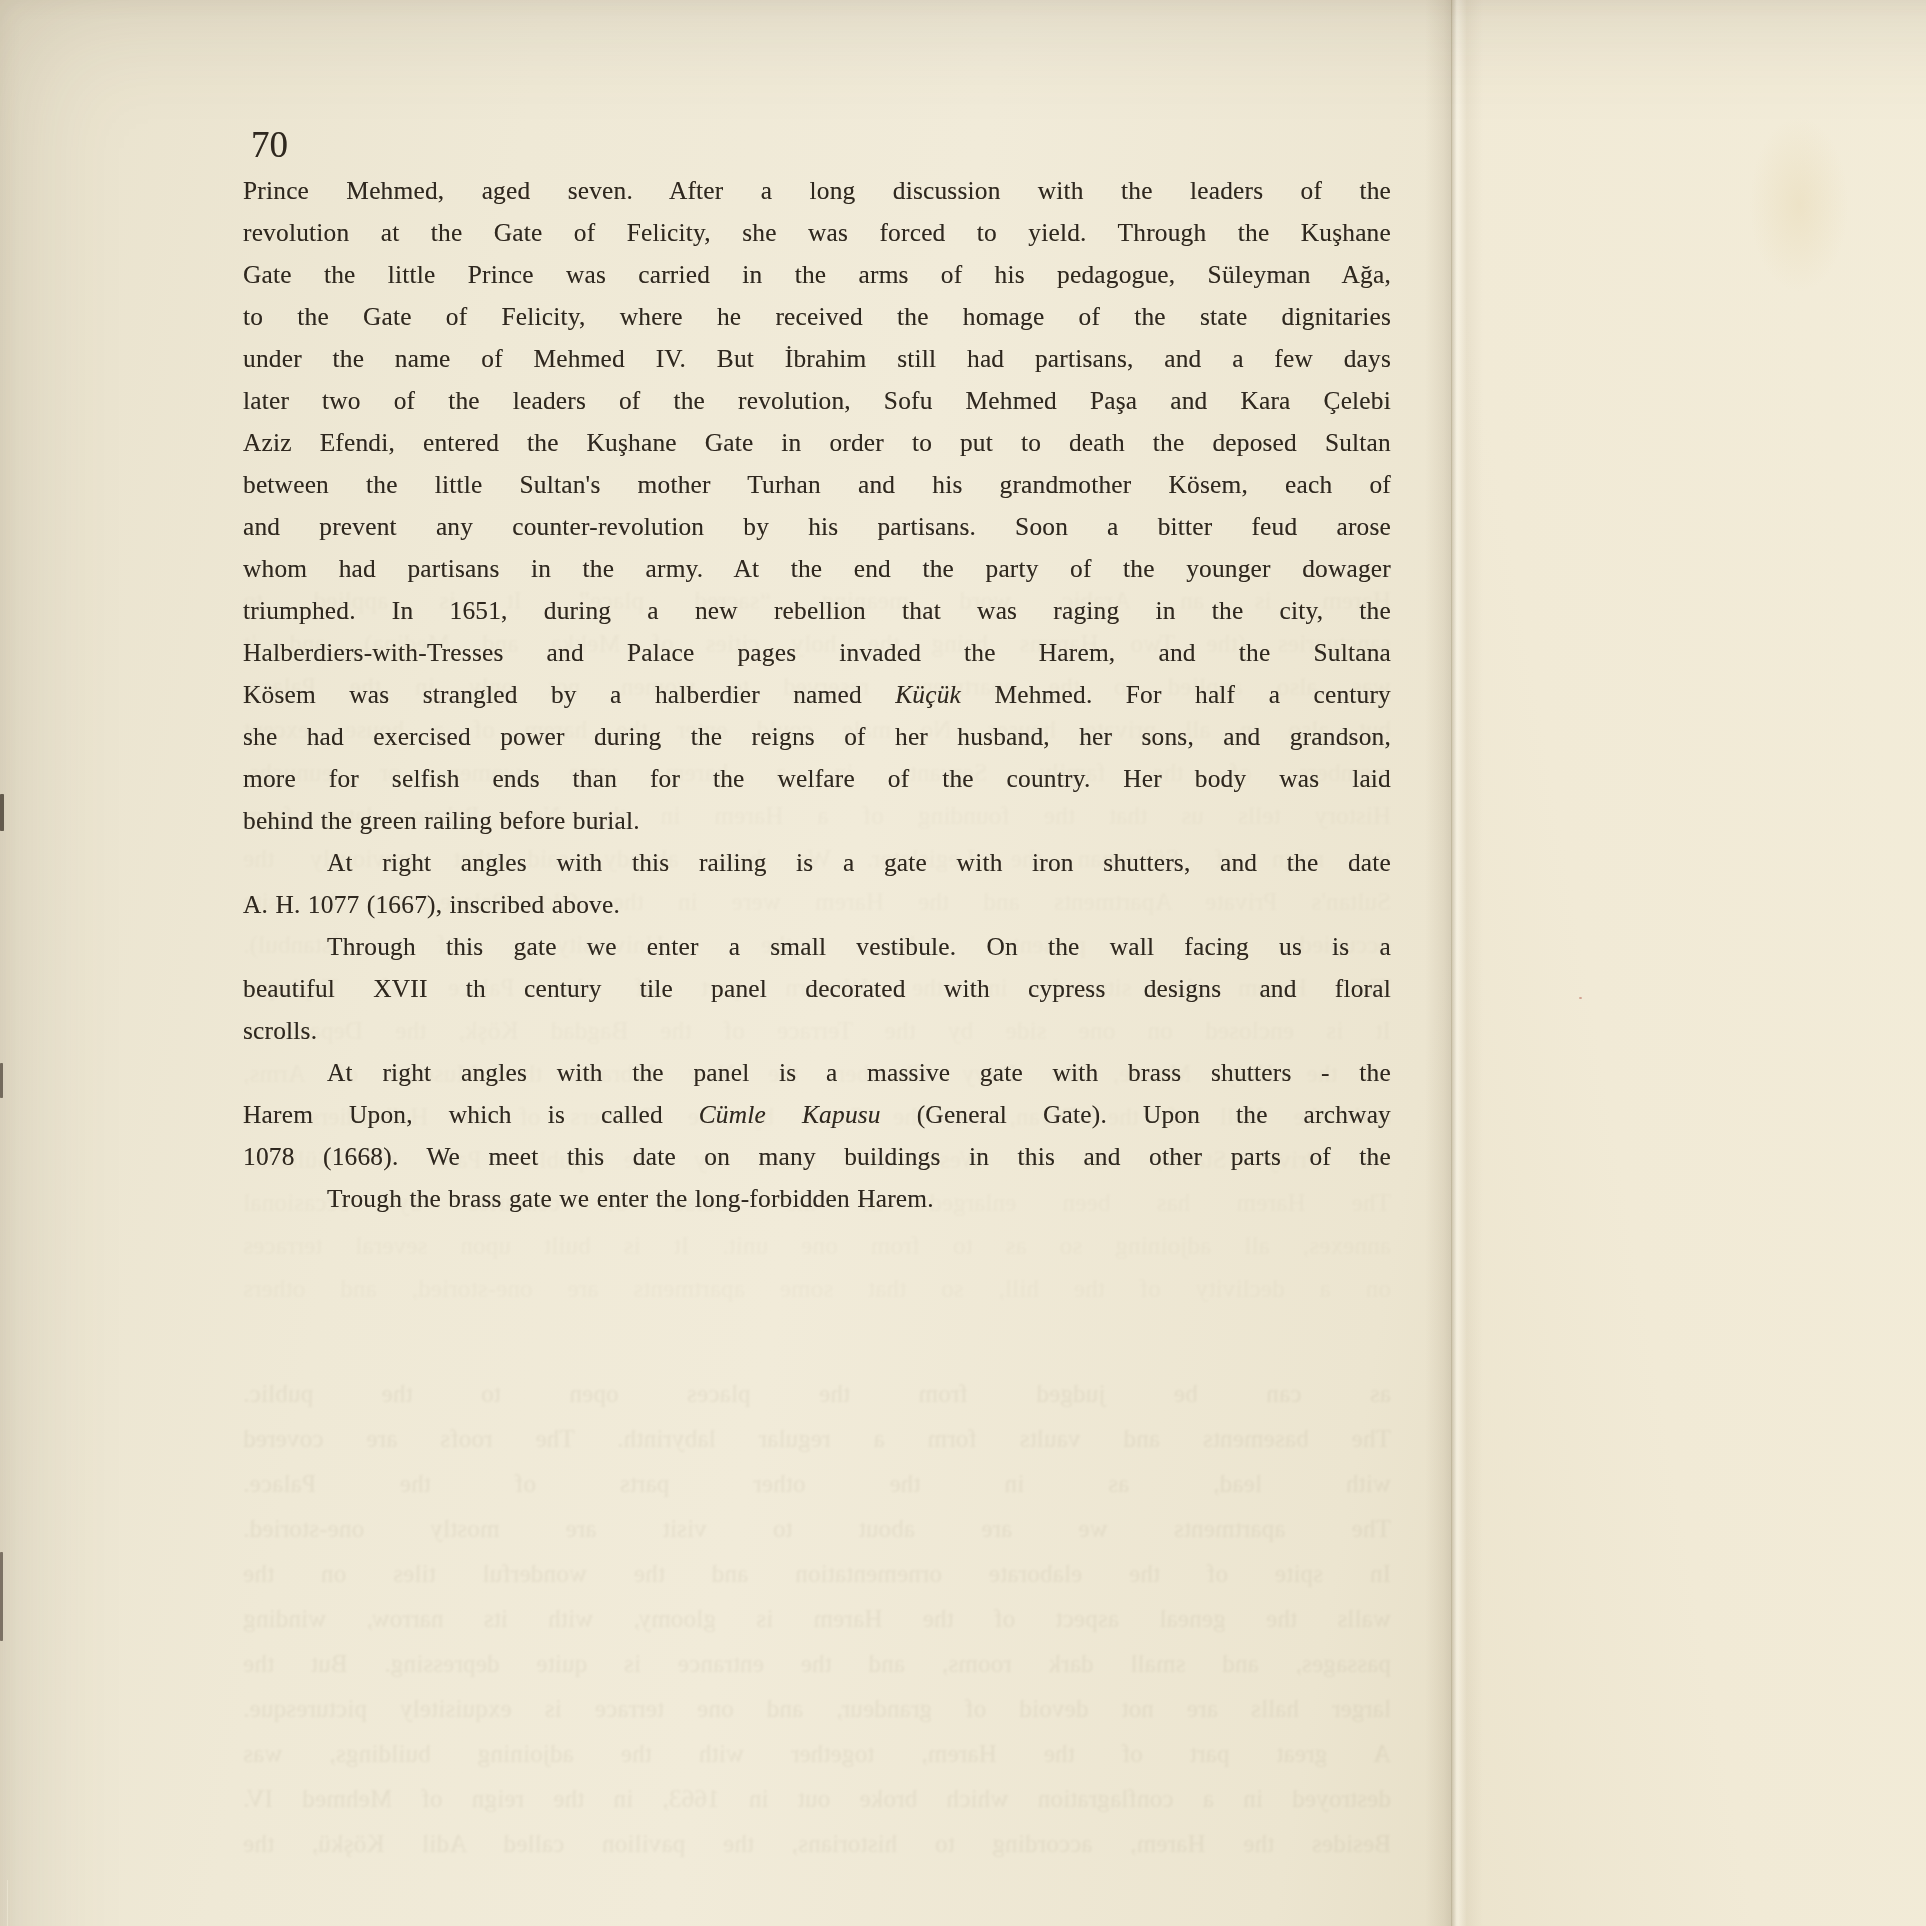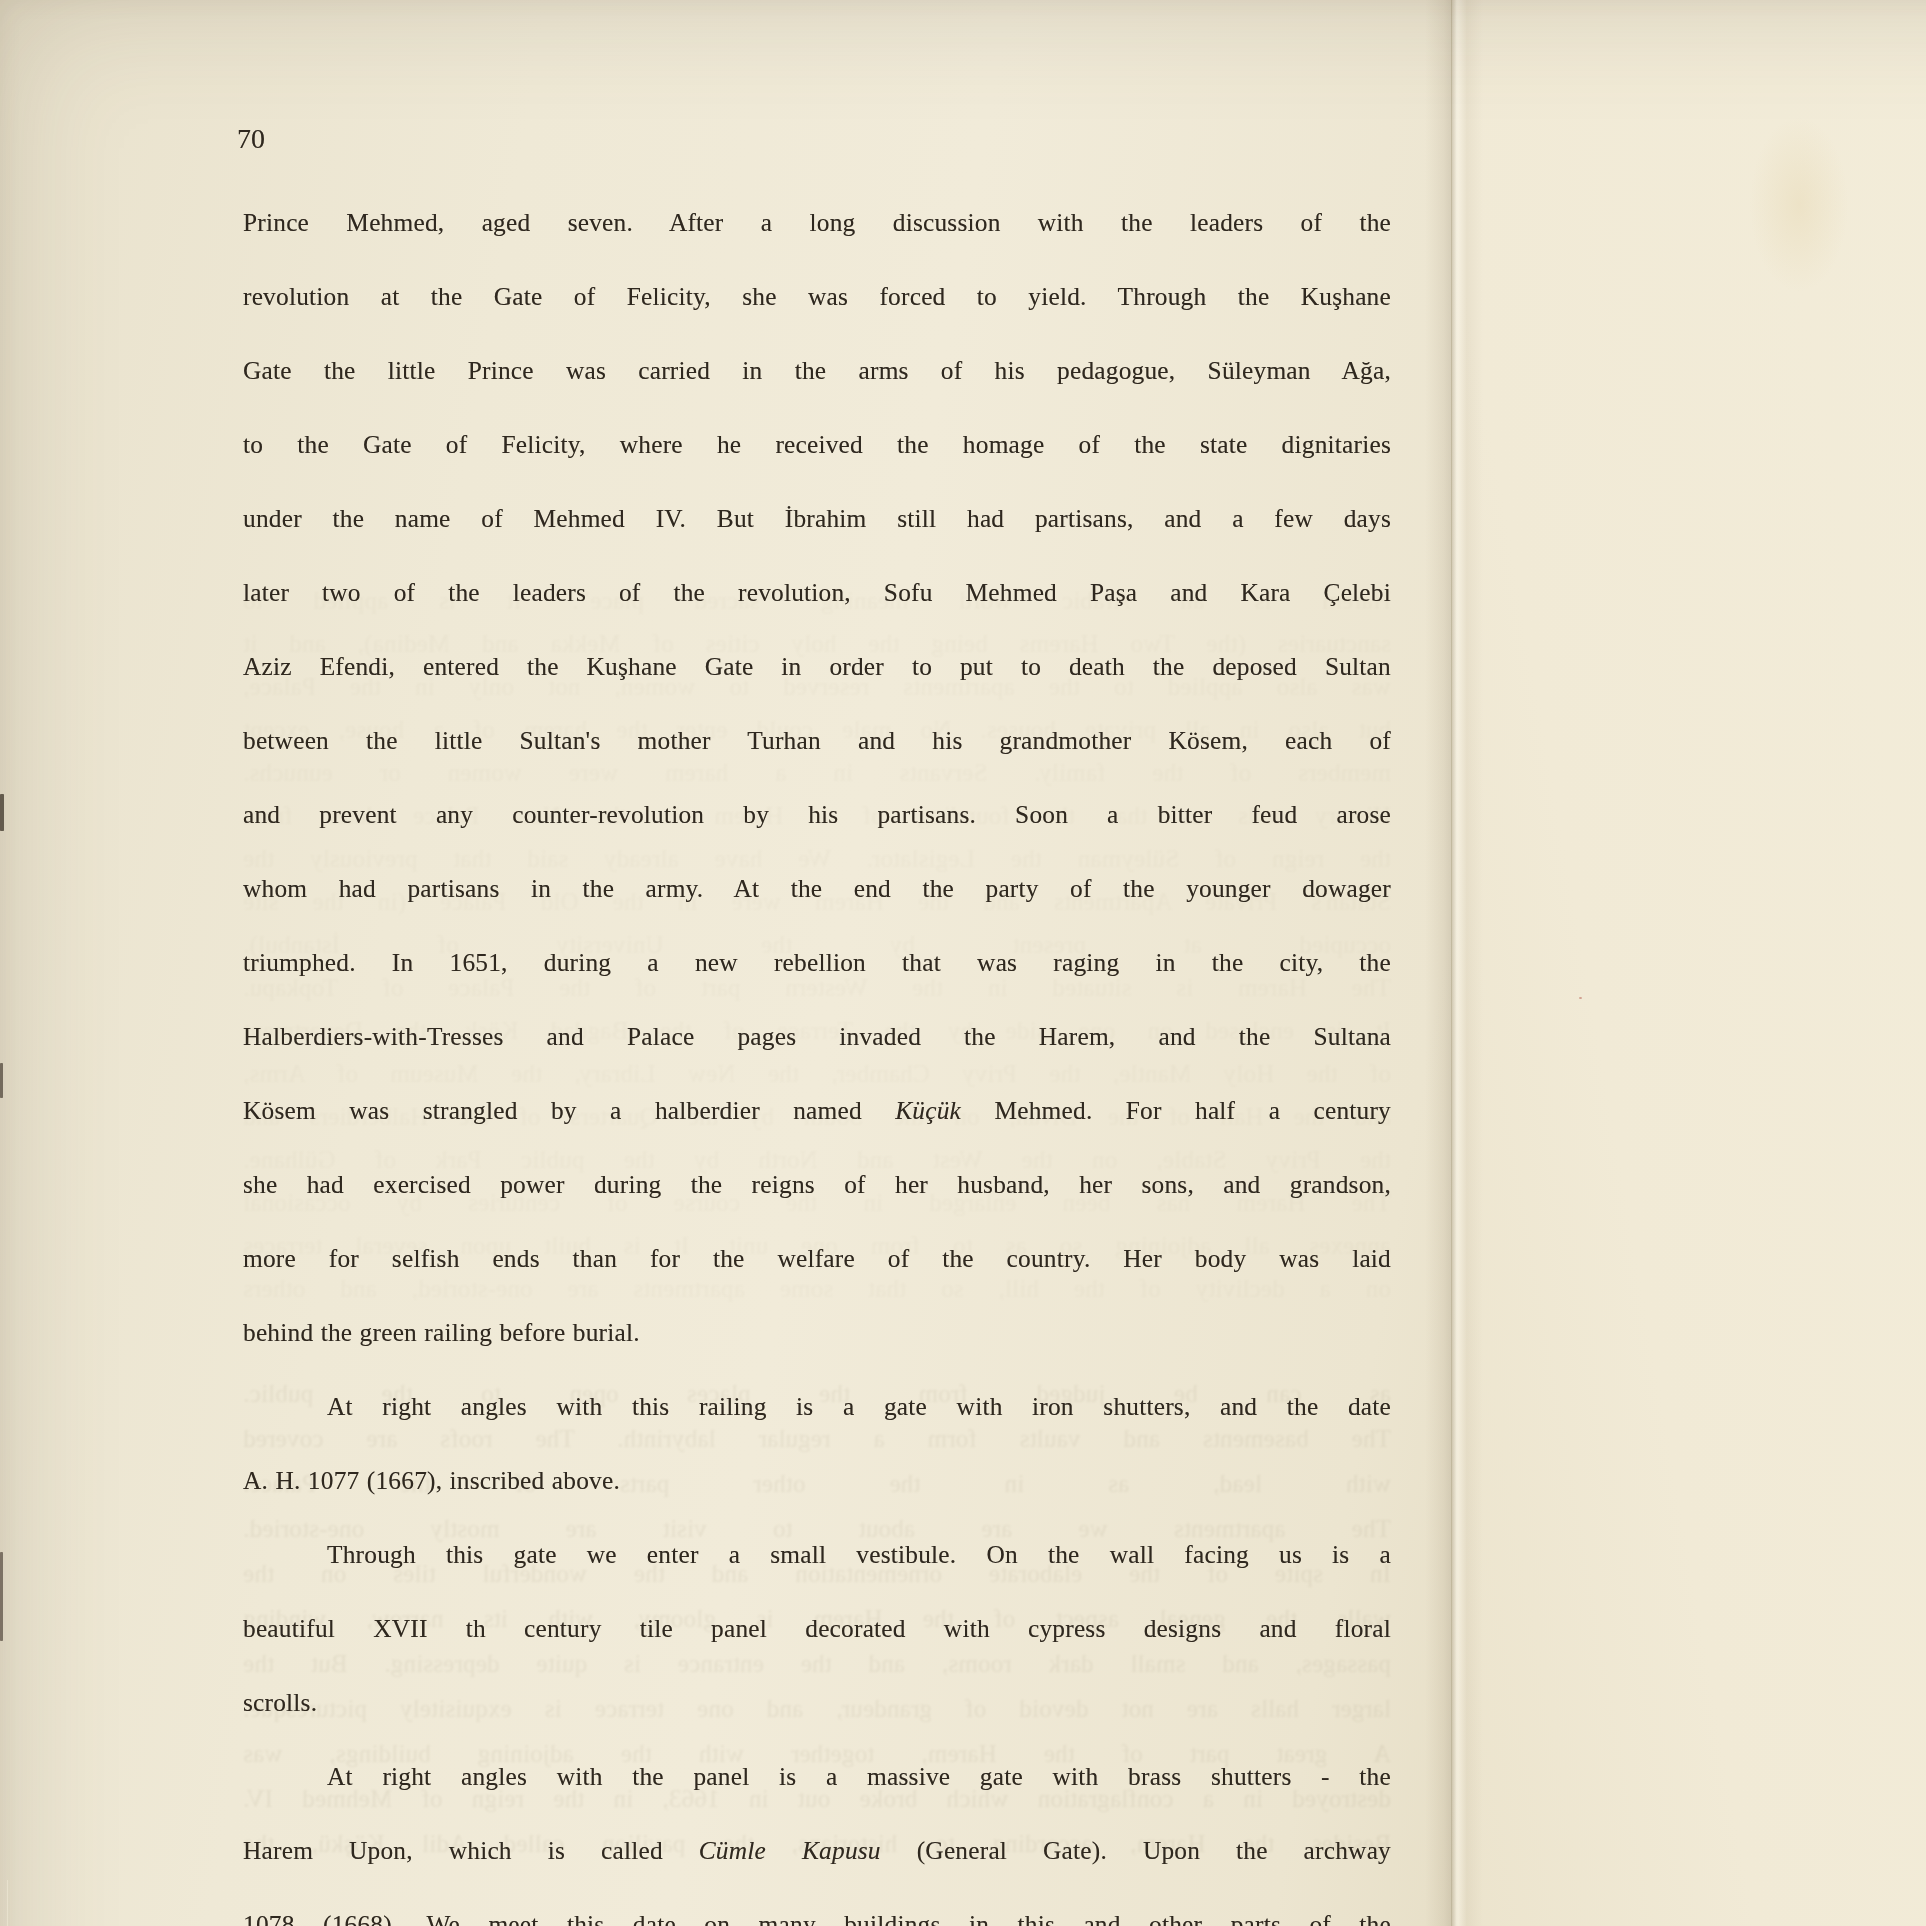--- a/index.html
+++ b/index.html
@@ -24,26 +24,26 @@
     background:linear-gradient(90deg,rgba(120,100,70,0) 0%,rgba(120,100,70,.10) 32%,rgba(95,80,55,.17) 47%,rgba(255,252,242,.45) 55%,rgba(120,100,70,.07) 72%,rgba(120,100,70,0) 100%);}
   .gutter-line{position:absolute;top:0;left:1451px;width:1.2px;height:2115px;background:#b7ad92;opacity:.65;}
   .gutter-stain{position:absolute;left:1749px;top:116px;width:100px;height:177px;border-radius:50%;
     background:radial-gradient(ellipse at center,rgba(205,172,95,.14),rgba(205,172,95,0) 70%);}
 
   
   .textblock{position:absolute;color:#2f281f;font-size:25.4px;letter-spacing:0.2px;word-spacing:0.8px;
     text-shadow:0 0 0.4px rgba(47,40,31,.35);}
   .tb-left{left:243px;top:169px;width:1148px;}
   .tb-left .line{line-height:42px;}
-  .line{text-align:justify;text-align-last:justify;margin-top:32px;}
+  .line{text-align:justify;text-align-last:justify;}
   .line.last{text-align-last:left;}
   .line.indent{text-indent:84px;}
   .it{font-style:italic;}
 
-  .page-number{position:absolute;left:237px;top:123px;font-size:28px;color:#2f281f;
+  .page-number{position:absolute;left:251px;top:123px;font-size:37px;color:#2f281f;
     text-shadow:0 0 0.4px rgba(47,40,31,.35);}
 
   
   .ghost{position:absolute;transform:scaleX(-1);filter:blur(1px);color:#6f6244;
     font-size:25px;letter-spacing:0.2px;word-spacing:0.8px;pointer-events:none;}
   .ghost .gline{text-align:justify;text-align-last:justify;}
   .g-left-bottom{left:243px;top:1371px;width:1148px;opacity:.085;}
   .g-left-bottom .gline{line-height:45px;}
   .g-left-mid{left:243px;top:579px;width:1148px;opacity:.04;}
   .g-left-mid .gline{line-height:43px;}

